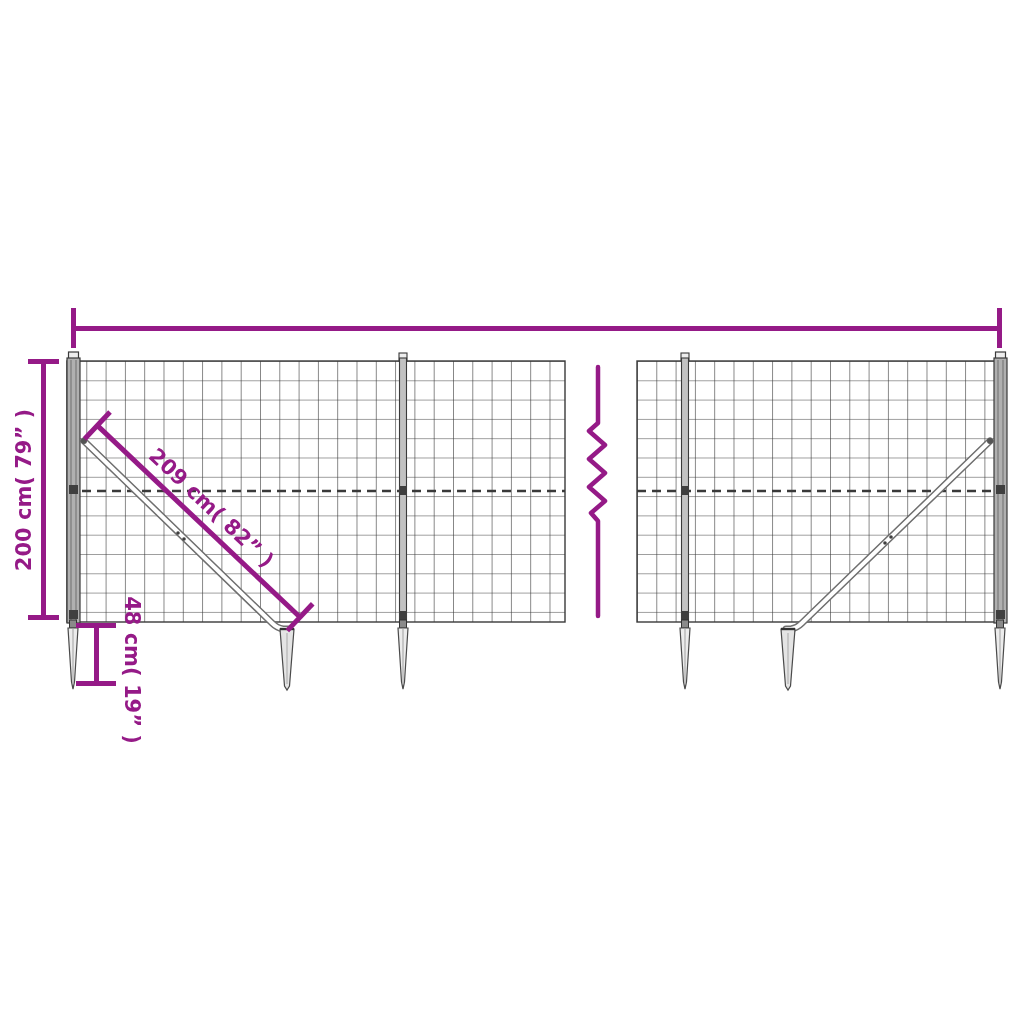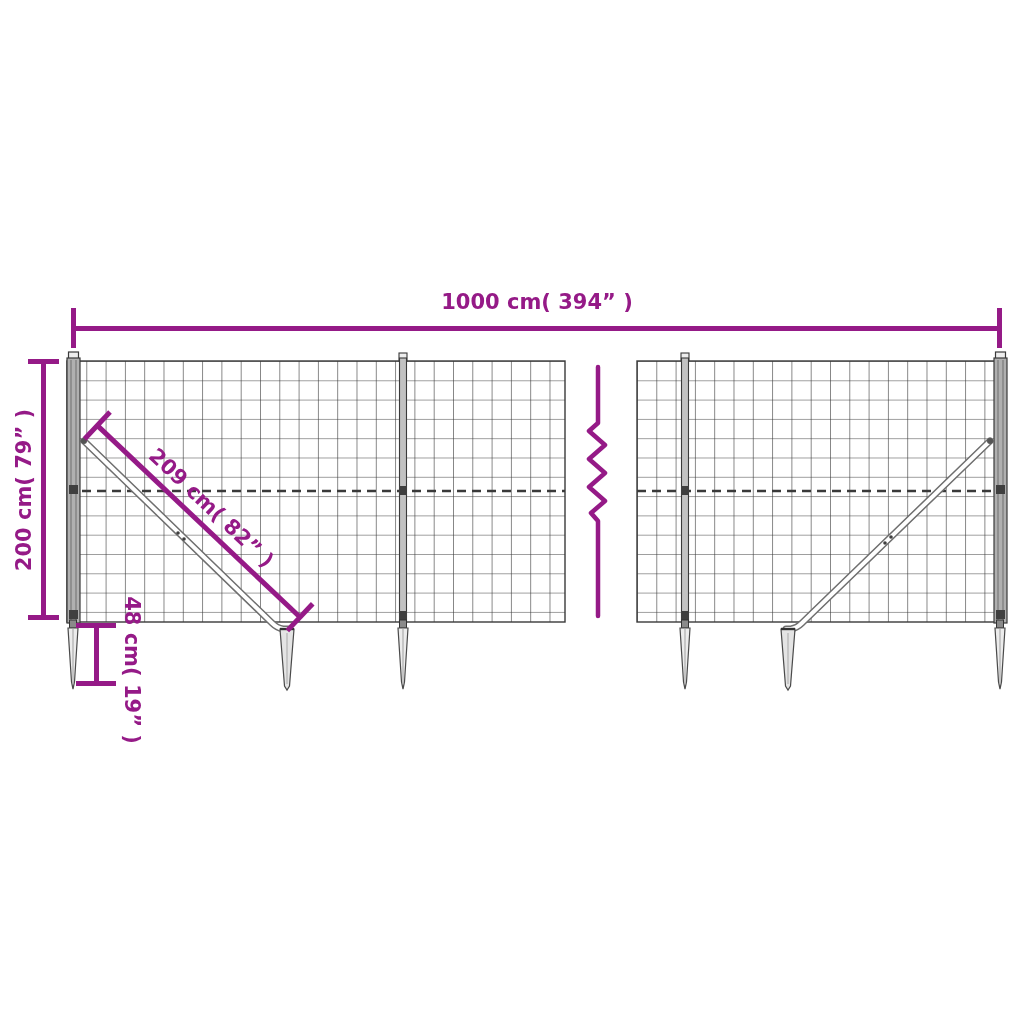--- a/index.html
+++ b/index.html
@@ -143,21 +143,20 @@
       <line x1="781" y1="629" x2="795" y2="629" stroke="#333333" stroke-width="2.4"></line>
       <line x1="788" y1="633" x2="788" y2="684" stroke="#a8a8a8" stroke-width="1"></line>
     </g>
 
     <polyline points="598,367 598,423 589,431 605,445 589,459 605,473 589,487 605,501 591,513 598,521 598,616" fill="none" stroke="#951a87" stroke-width="4.5" stroke-linecap="round" stroke-linejoin="round"></polyline>
   </svg>
 
   <div class="dim" style="left:75px;top:326px;width:924px;height:5px;"></div>
   <div class="dim" style="left:71px;top:308px;width:5px;height:40px;"></div>
   <div class="dim" style="left:997px;top:308px;width:5px;height:40px;"></div>
-  <div class="dim-label" id="top-dim-label">1000 cm( 394” )</div>
 
   <div class="dim" style="left:41px;top:361px;width:5px;height:258px;"></div>
   <div class="dim" style="left:28px;top:359px;width:31px;height:5px;"></div>
   <div class="dim" style="left:28px;top:615px;width:31px;height:5px;"></div>
   <div class="dim-label" id="left-dim-label">200 cm( 79” )</div>
 
   <div class="dim" style="left:94px;top:626px;width:5px;height:57px;"></div>
   <div class="dim" style="left:76px;top:623px;width:40px;height:5px;"></div>
   <div class="dim" style="left:76px;top:681px;width:40px;height:5px;"></div>
   <div class="dim-label" id="spike-dim-label">48 cm( 19” )</div>

